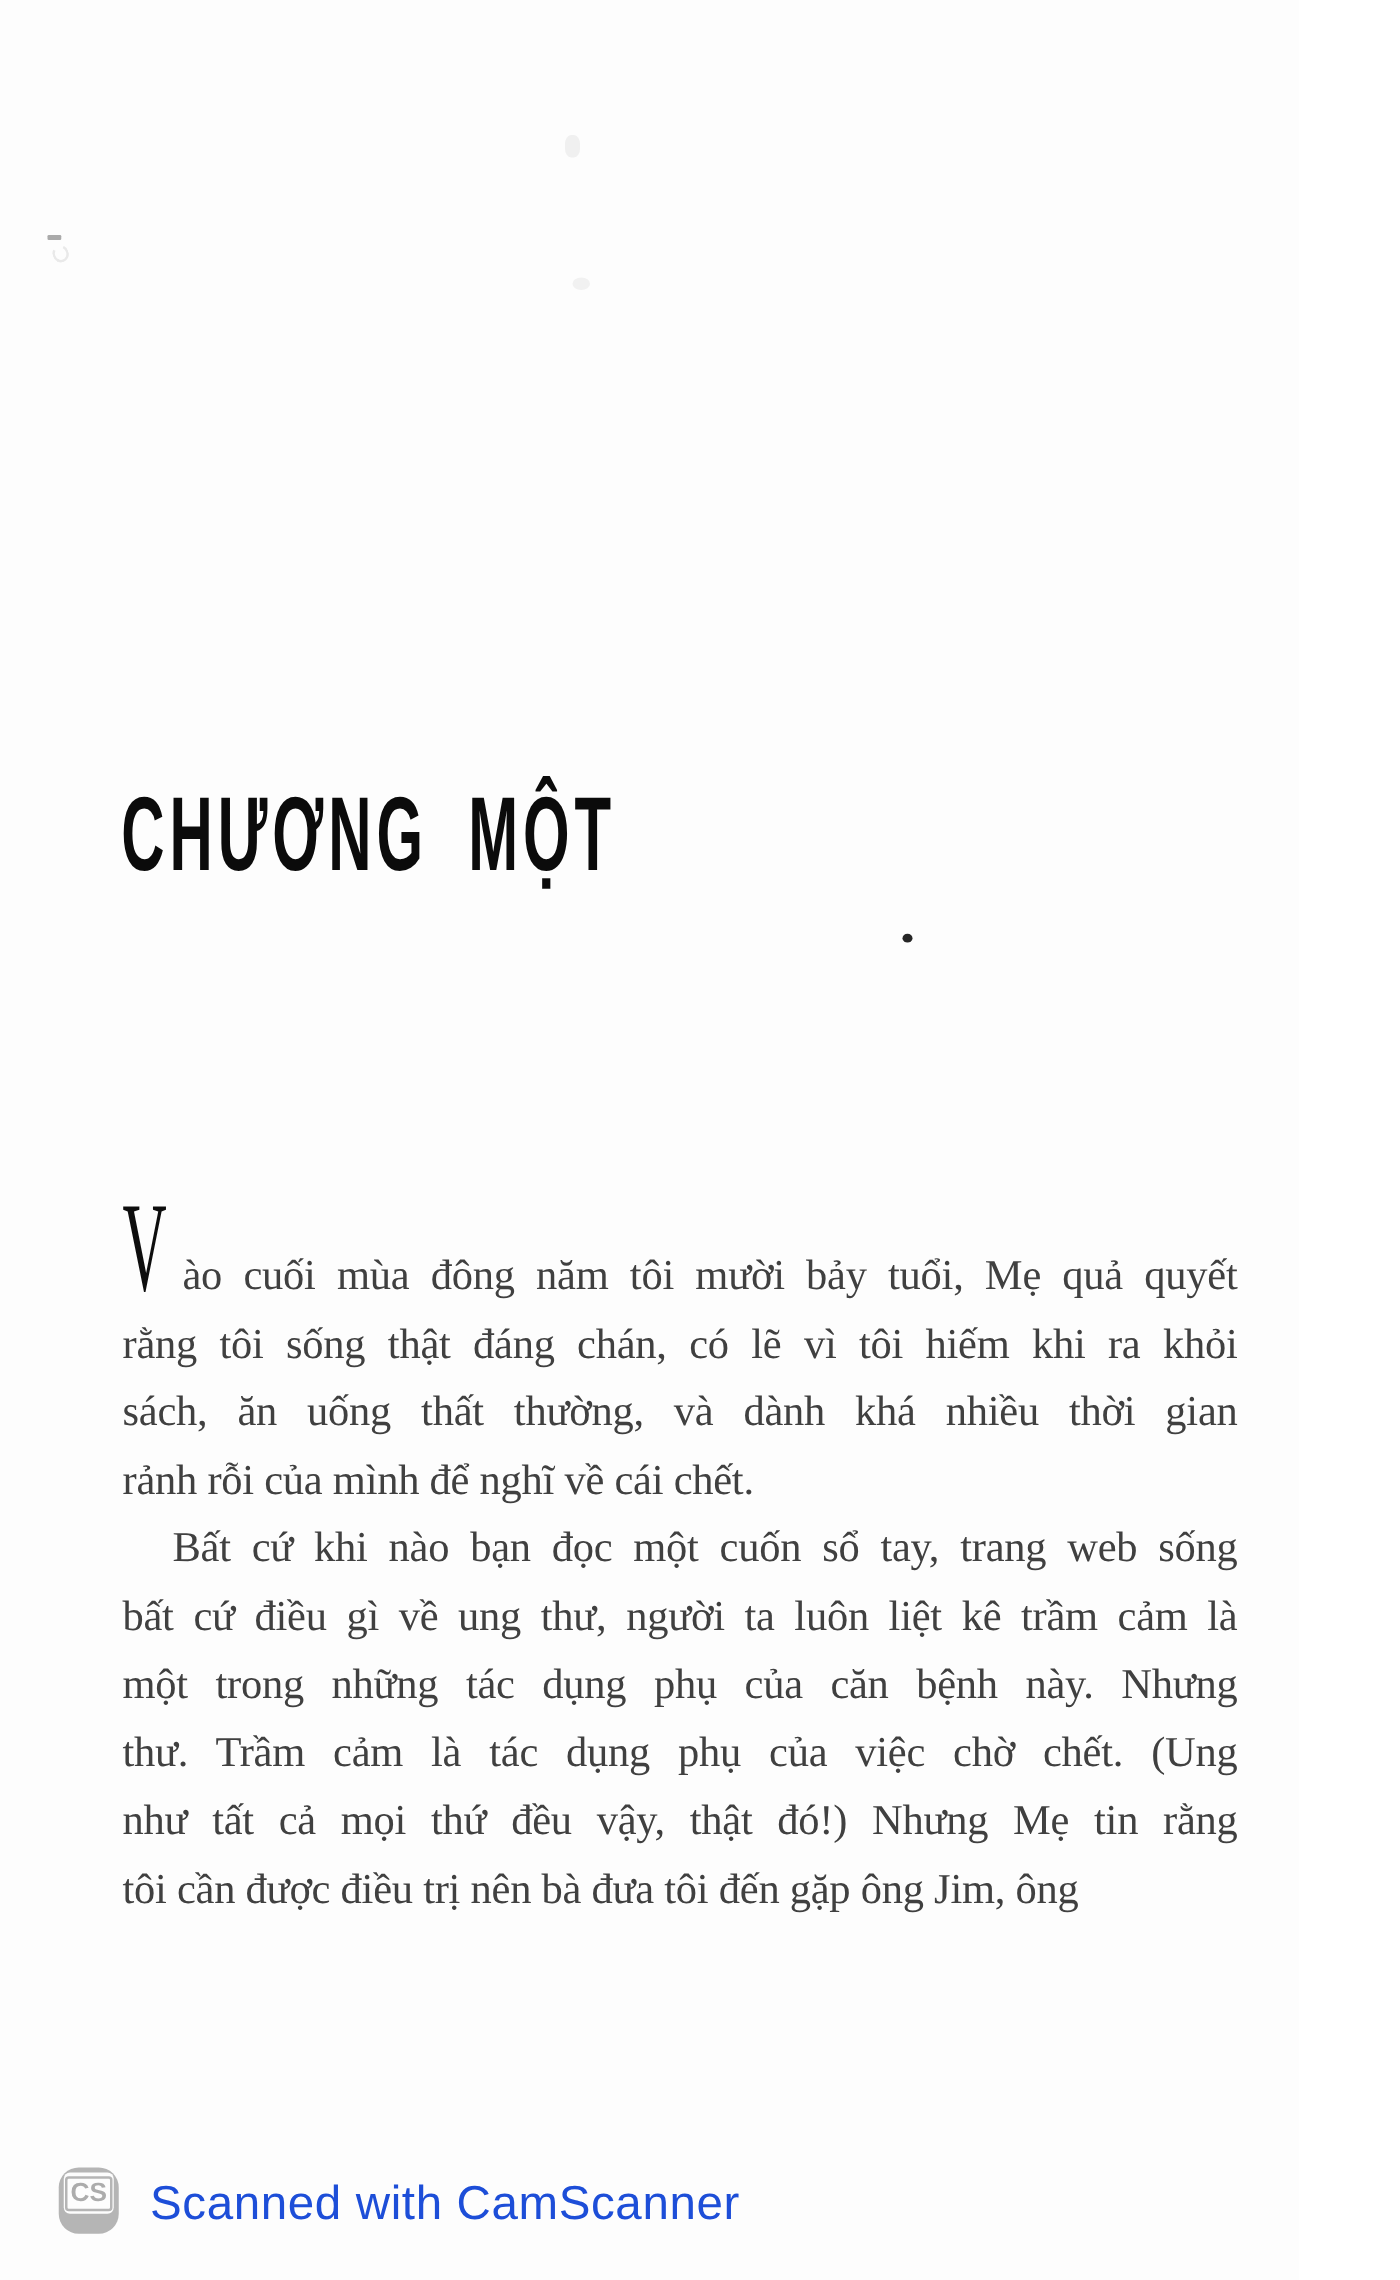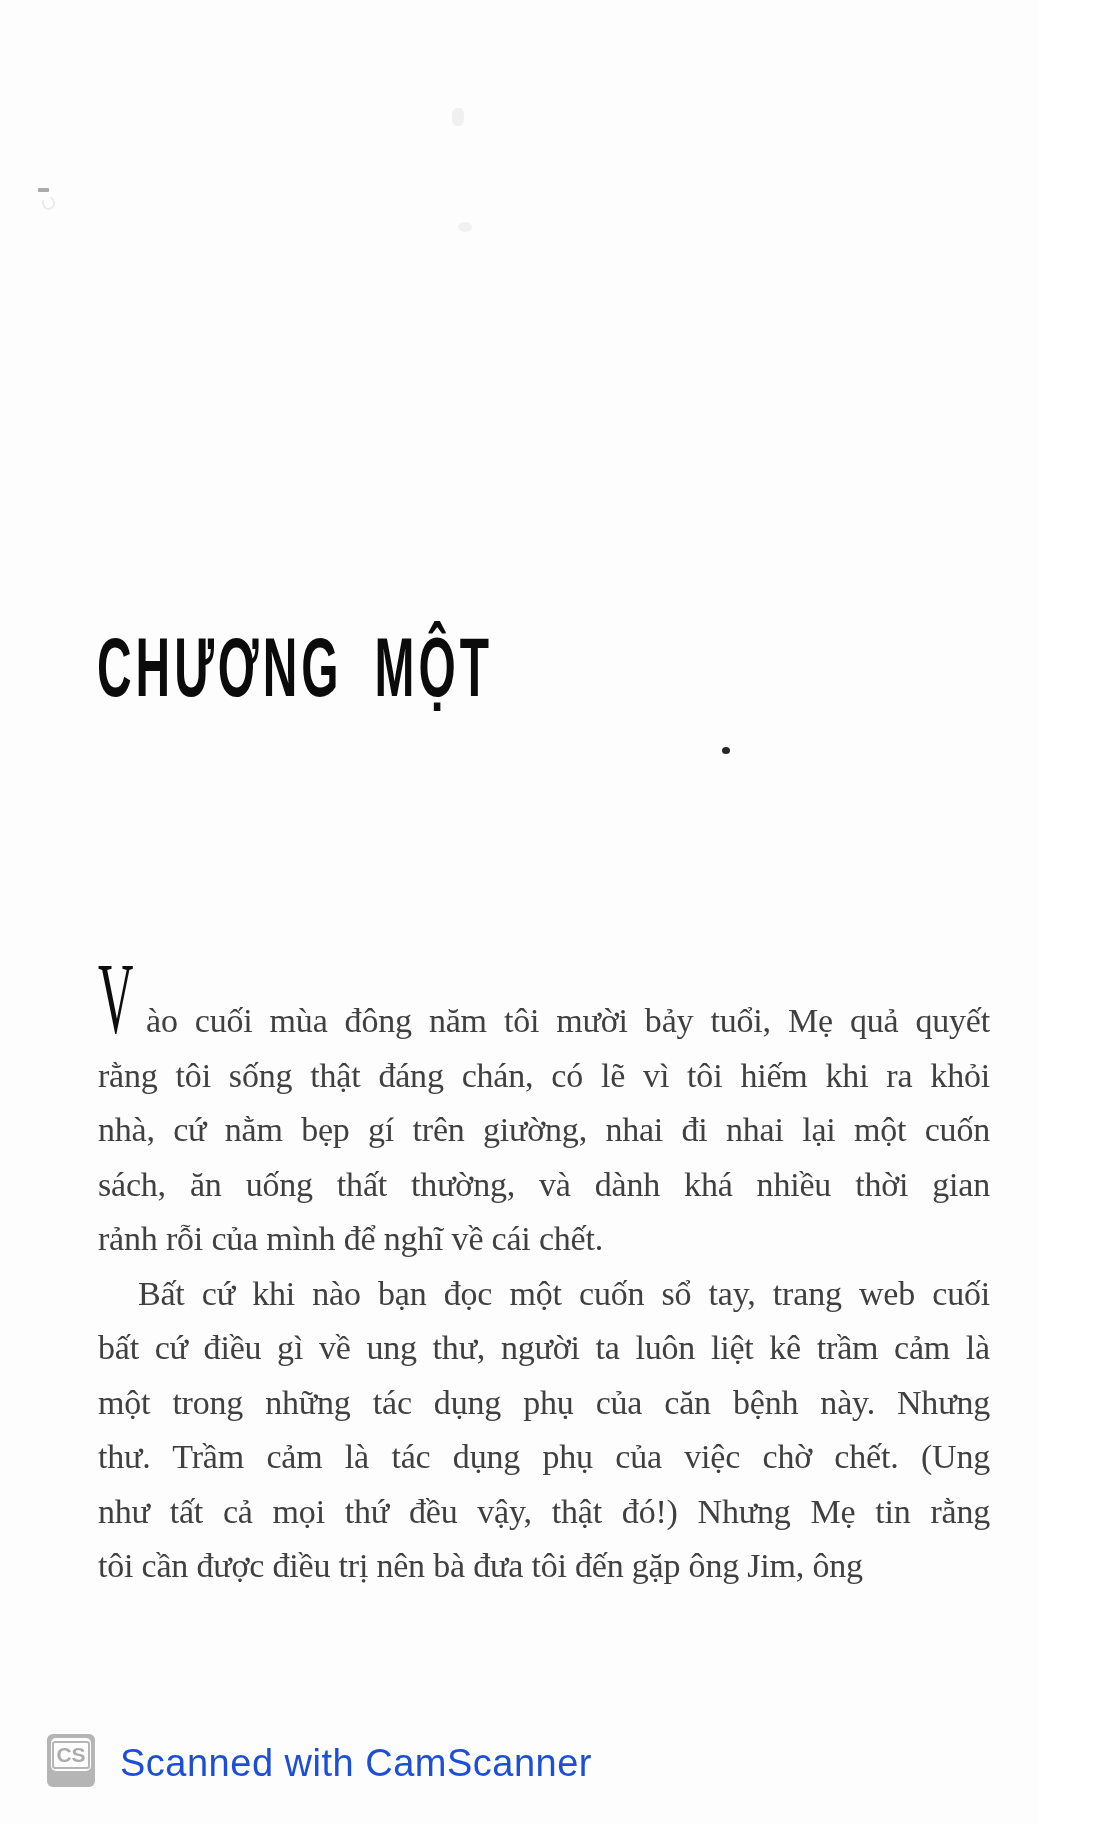--- a/index.html
+++ b/index.html
@@ -86,21 +86,21 @@
   .line.first { padding-left: 48px; }
   .line.indent { text-indent: 40px; }
   .line.para-end { text-align-last: left; }
 
   
   .cam-icon {
     position: absolute;
     left: 47px; top: 1734px;
     width: 48px; height: 53px;
     background: #b5b5b5;
-    border-radius: 6px;
+    border-radius: 16px;
   }
   .cam-icon .panel {
     position: absolute;
     left: 4px; top: 4px; right: 4px;
     height: 33px;
     background: #fdfdfd;
     border-radius: 5px;
     display: flex; align-items: center; justify-content: center;
   }
   .cam-icon .cs {
@@ -135,24 +135,23 @@
   <div class="smudge-b"></div>
   <div class="speck-mid-dot"></div>
 
   <div class="chapter-heading">CHƯƠNG MỘT</div>
 
   <div class="dropcap">V</div>
 
   <div class="body-block">
     <div class="line first">ào cuối mùa đông năm tôi mười bảy tuổi, Mẹ quả quyết</div>
     <div class="line">rằng tôi sống thật đáng chán, có lẽ vì tôi hiếm khi ra khỏi</div>
-    <div class="line">nhà, cứ nằm bẹp gí trên giường, nhai đi nhai lại một cuốn</div>
     <div class="line">sách, ăn uống thất thường, và dành khá nhiều thời gian</div>
     <div class="line para-end">rảnh rỗi của mình để nghĩ về cái chết.</div>
-    <div class="line indent">Bất cứ khi nào bạn đọc một cuốn sổ tay, trang web cuối</div>
+    <div class="line indent">Bất cứ khi nào bạn đọc một cuốn sổ tay, trang web sống</div>
     <div class="line">bất cứ điều gì về ung thư, người ta luôn liệt kê trầm cảm là</div>
     <div class="line">một trong những tác dụng phụ của căn bệnh này. Nhưng</div>
     <div class="line">thư. Trầm cảm là tác dụng phụ của việc chờ chết. (Ung</div>
     <div class="line">như tất cả mọi thứ đều vậy, thật đó!) Nhưng Mẹ tin rằng</div>
     <div class="line para-end">tôi cần được điều trị nên bà đưa tôi đến gặp ông Jim, ông</div>
   </div>
 
   <div class="cam-icon">
     <div class="panel">
       <span class="cs">CS</span>

